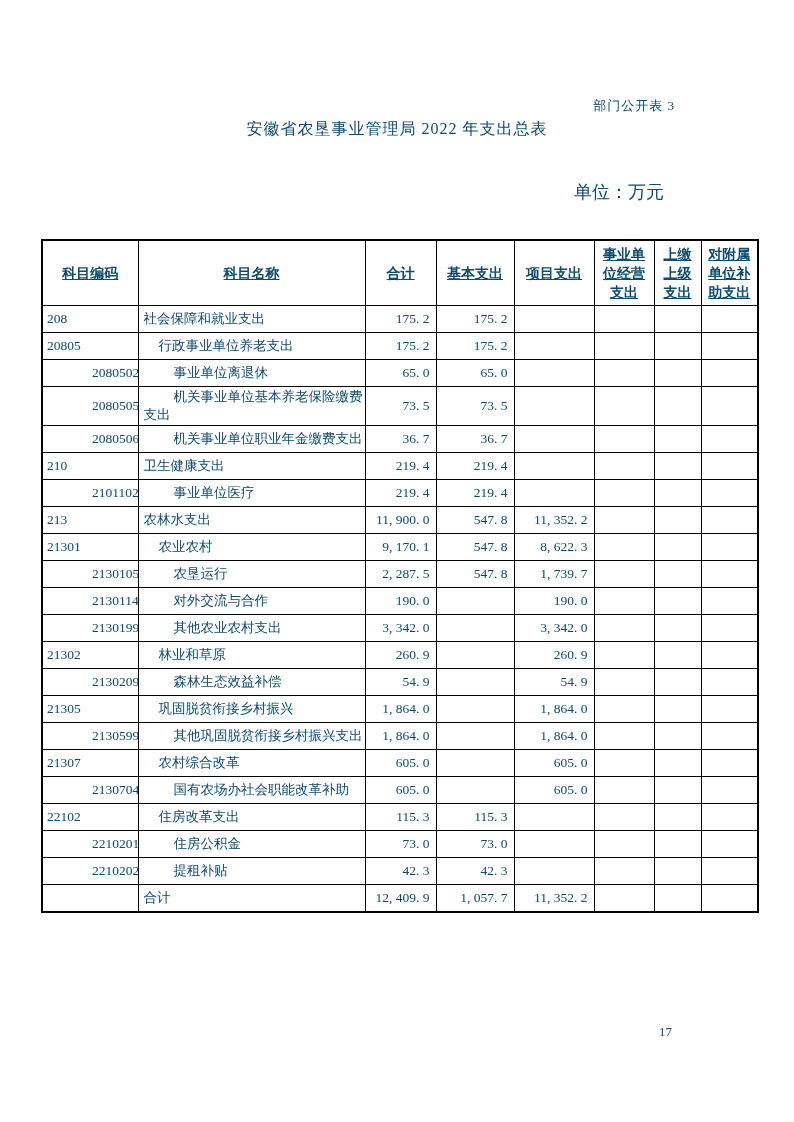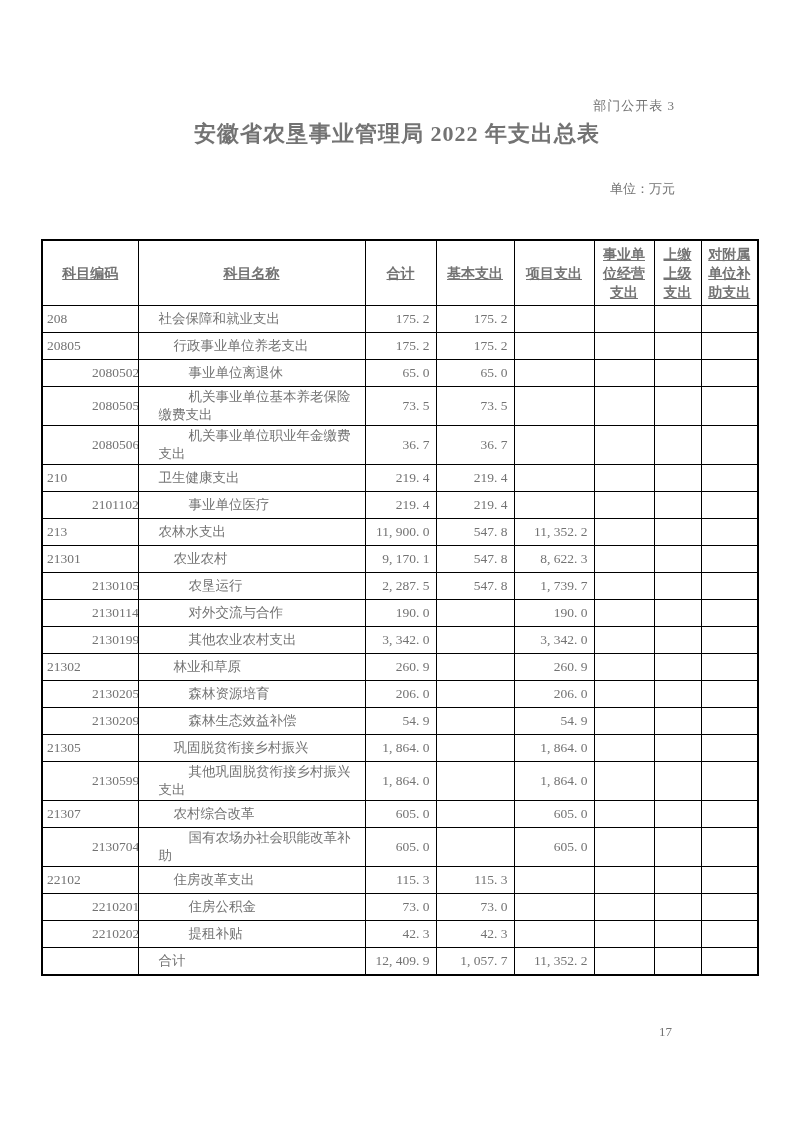--- a/index.html
+++ b/index.html
@@ -2,35 +2,35 @@
 <html><head>
 <meta charset="utf-8">
 <style>
   html,body { margin:0; padding:0; background:#e8e8e8; }
   .page {
     position:relative;
     width:794px; height:1122px;
     margin:0 auto;
     background:#ffffff;
     font-family:"Liberation Serif","DejaVu Serif",serif;
-    color:#737373;
+    color:#0c4a6e;
     overflow:hidden;
   }
   .corner-label {
     position:absolute; top:97px; right:119px;
     font-size:13px; letter-spacing:1px;
   }
   .doc-title {
     position:absolute; top:119px; left:0; width:100%;
     margin:0; text-align:center;
-    font-size:22px; font-weight:bold; letter-spacing:1px;
+    font-size:16px; font-weight:normal; letter-spacing:1px;
   }
   .unit-label {
-    position:absolute; top:180px; right:119px;
-    font-size:13px;
+    position:absolute; top:180px; right:130px;
+    font-size:18px;
   }
   table.tbl {
     position:absolute; left:41px; top:239px;
     width:716px;
     border-collapse:collapse; table-layout:fixed;
     border:2px solid #000;
   }
   .tbl th, .tbl td {
     border:1px solid #000;
     overflow:hidden;
@@ -47,21 +47,21 @@
   }
   .tbl td {
     height:24px;
     font-size:13.5px;
     line-height:18px;
     padding-top:1px; padding-bottom:1px;
   }
   td.code { text-align:left; padding-left:4px; padding-right:2px; }
   td.code.lvl2 { }
   td.code.lvl3 { padding-left:49px; }
-  td.name { text-align:left; padding-left:20px; padding-right:2px; }
+  td.name { text-align:left; padding-left:5px; padding-right:2px; }
   td.name.lvl2 { text-indent:15px; }
   td.name.lvl3 { text-indent:30px; }
   td.num  { text-align:right; padding-right:6px; }
   .page-number {
     position:absolute; top:1024px; left:659px;
     font-size:13px;
   }
 </style>
 </head>
 <body>
@@ -228,30 +228,20 @@
           <td class="code lvl2">21302</td>
           <td class="name lvl2">林业和草原</td>
           <td class="num">260. 9</td>
           <td class="num"></td>
           <td class="num">260. 9</td>
           <td class="num"></td>
           <td class="num"></td>
           <td class="num"></td>
         </tr>
         <tr>
-          <td class="code lvl3">2130205</td>
-          <td class="name lvl3">森林资源培育</td>
-          <td class="num">206. 0</td>
-          <td class="num"></td>
-          <td class="num">206. 0</td>
-          <td class="num"></td>
-          <td class="num"></td>
-          <td class="num"></td>
-        </tr>
-        <tr>
           <td class="code lvl3">2130209</td>
           <td class="name lvl3">森林生态效益补偿</td>
           <td class="num">54. 9</td>
           <td class="num"></td>
           <td class="num">54. 9</td>
           <td class="num"></td>
           <td class="num"></td>
           <td class="num"></td>
         </tr>
         <tr>

